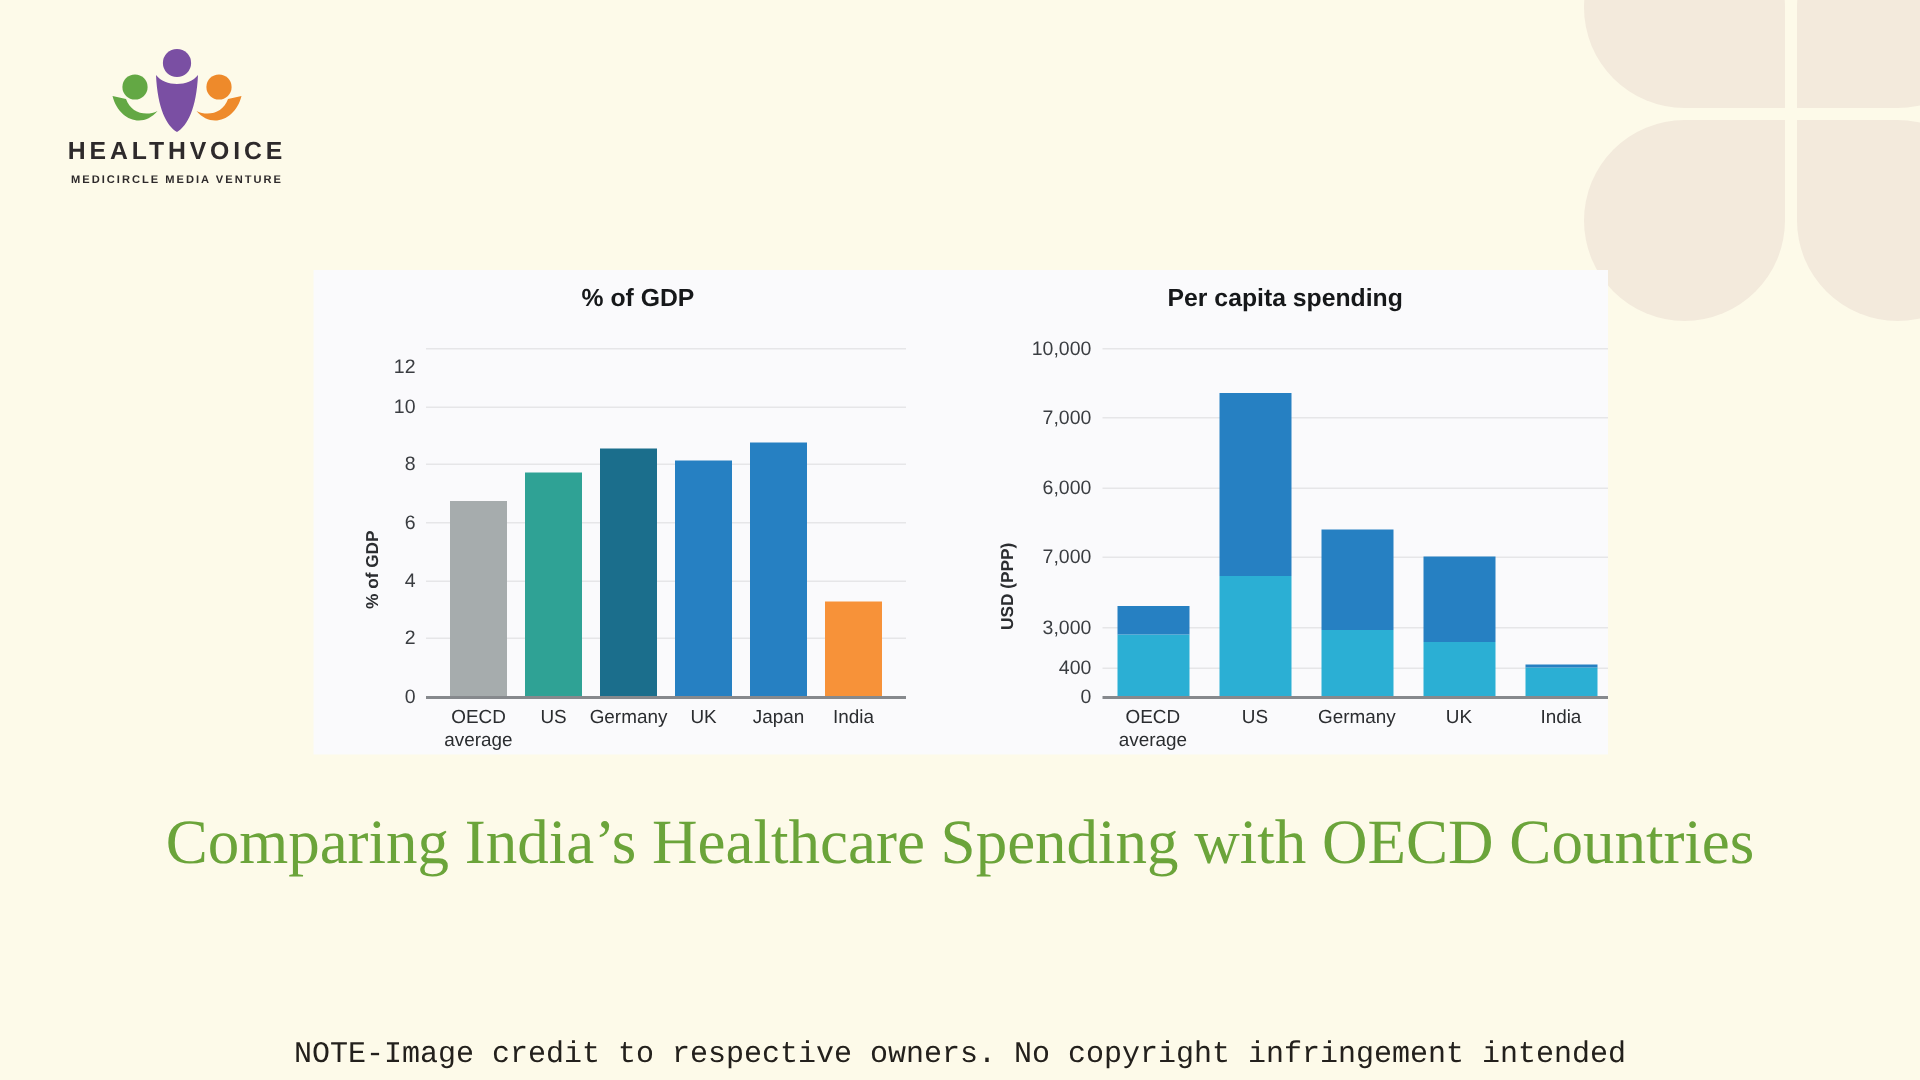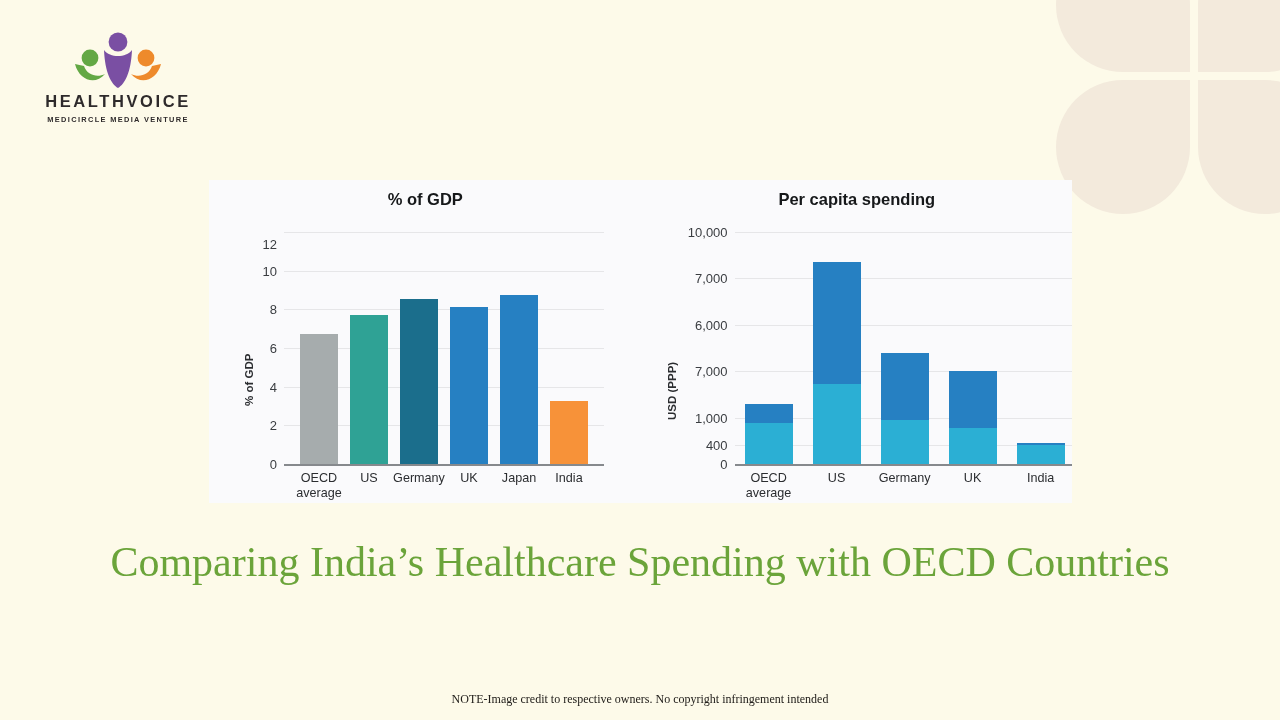--- a/index.html
+++ b/index.html
@@ -145,22 +145,22 @@
     font-family: "Liberation Serif", serif;
     font-size: 42px;
     line-height: 69px;
     color: #6BA43A;
   }
   #note {
     position: absolute;
     left: 0; right: 0;
     top: 692px;
     text-align: center;
-    font-family: Liberation Serif, serif;
-    font-size: 12px;
+    font-family: Liberation Mono, monospace;
+    font-size: 20px;
     color: #23201C;
   }
 </style>
 </head>
 <body>
 
 <div id="decor">
   <div class="petal tl"></div>
   <div class="petal tr"></div>
   <div class="petal bl"></div>
@@ -216,21 +216,21 @@
   </div>
 
   <div class="chart" id="chart-capita">
     <div class="chart-title">Per capita spending</div>
     <div class="axis-title" id="capita-axis-title" style="left: 24px; top: 240px;">USD (PPP)</div>
     <div class="plot" id="capita-plot" style="left: 93px; top: 52px; width: 340px; height: 232px;">
         <div class="ytick" style="top: 232px;">0</div>
         <div class="gridline" style="top: 213.44px;"></div>
         <div class="ytick" style="top: 213.44px;">400</div>
         <div class="gridline" style="top: 185.6px;"></div>
-        <div class="ytick" style="top: 185.6px;">1,000</div>
+        <div class="ytick" style="top: 185.6px;">3,000</div>
         <div class="gridline" style="top: 139.2px;"></div>
         <div class="ytick" style="top: 139.2px;">7,000</div>
         <div class="gridline" style="top: 92.8px;"></div>
         <div class="ytick" style="top: 92.8px;">6,000</div>
         <div class="gridline" style="top: 46.4px;"></div>
         <div class="ytick" style="top: 46.4px;">7,000</div>
         <div class="gridline" style="top: 0px;"></div>
         <div class="ytick" style="top: 0px;">10,000</div>
         <div class="baseline" style="top: 232px;"></div>
         <div class="bar" style="left: 10px; width: 48px; height: 60.32px;">

